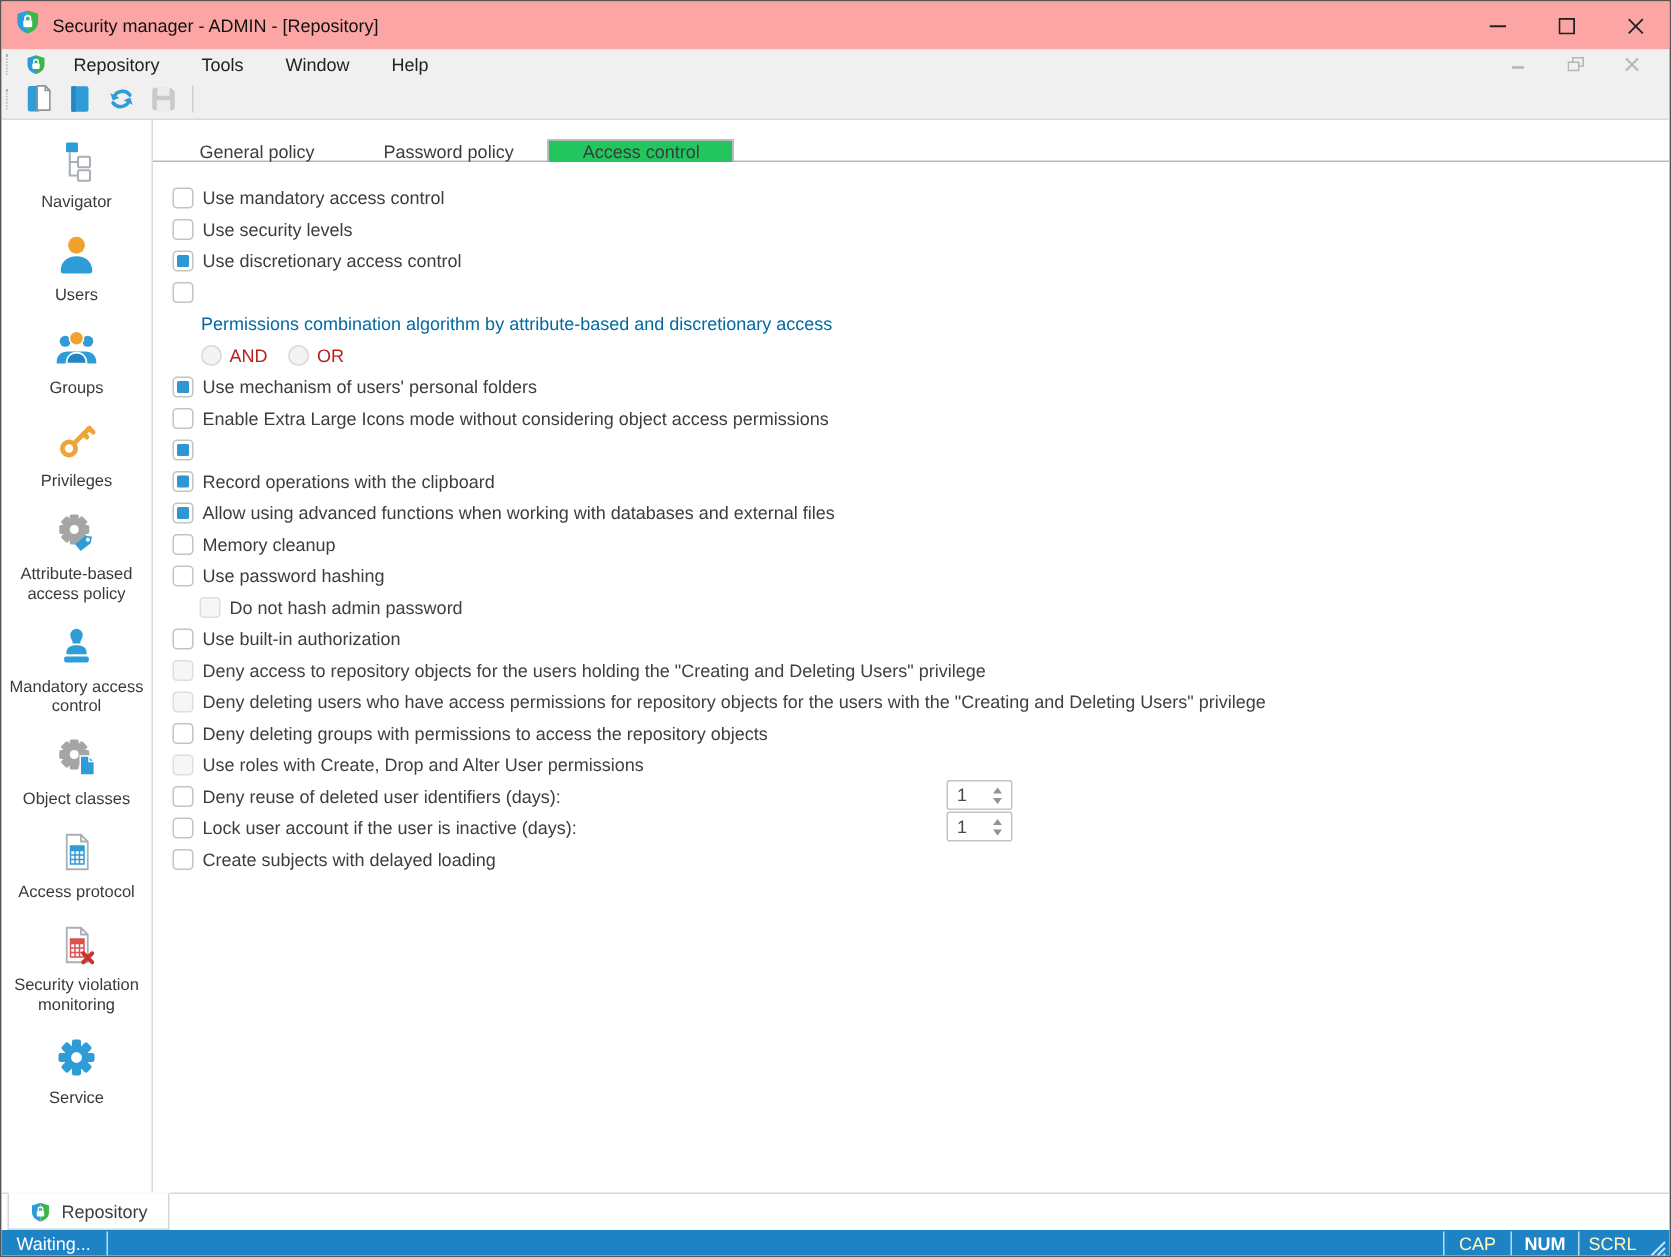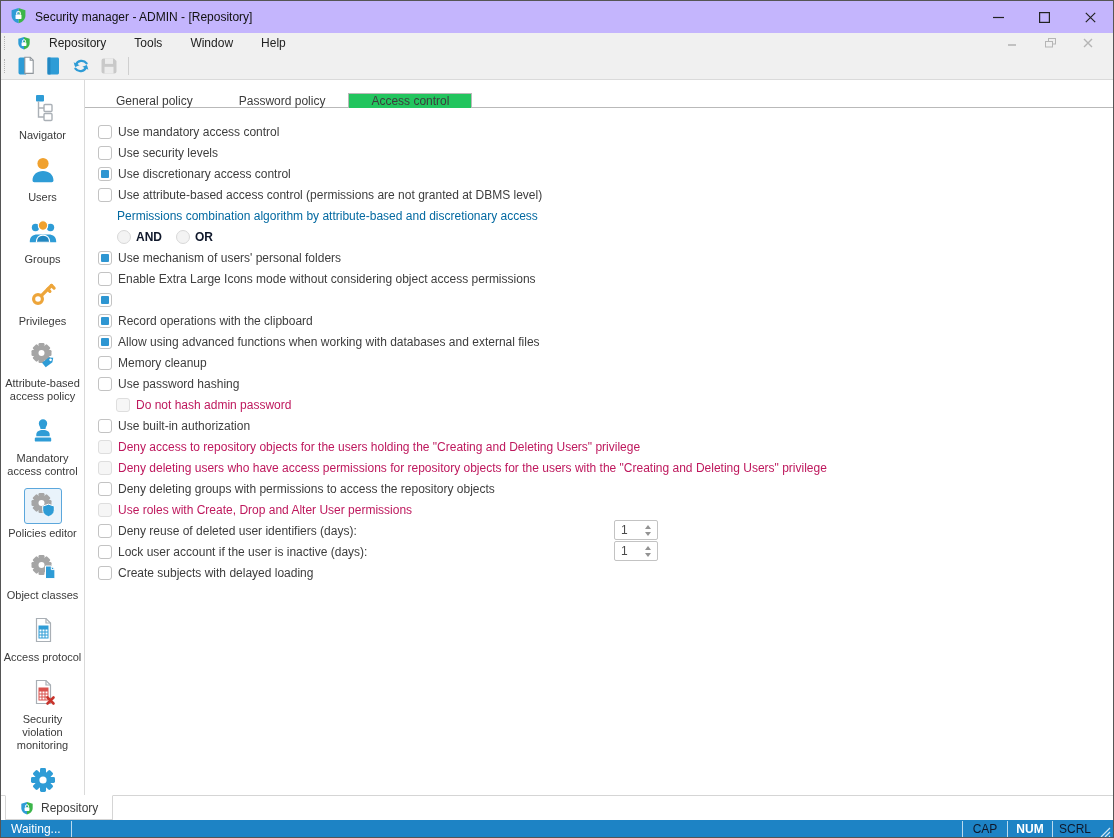--- a/index.html
+++ b/index.html
@@ -1,81 +1,81 @@
 <!DOCTYPE html>
 <html><head>
 <meta charset="utf-8">
 <style>
   * { margin:0; padding:0; box-sizing:border-box; }
   html,body { background:#e8e8e8; font-family:"Liberation Sans","DejaVu Sans",sans-serif; }
   .window{ width:1114px; height:838px; background:#fff; border:1px solid #555;
            display:flex; flex-direction:column; overflow:hidden; }
 
   
-  .titlebar{ height:32px; background:#c4b5fd; display:flex; align-items:center; padding-left:9px; flex:none; }
+  .titlebar{ height:32px; background:#fca5a5; display:flex; align-items:center; padding-left:9px; flex:none; }
   .titlebar .ttl{ font-size:12px; color:#111; margin-left:8px; }
   .win-btns{ margin-left:auto; display:flex; height:100%; }
   .win-btn{ width:46px; height:100%; display:flex; align-items:center; justify-content:center; background:transparent; border:none; }
 
   
   .menubar{ height:20px; background:#f0f0f0; display:flex; align-items:center; padding-left:3px; flex:none; }
   .grip{ width:5px; height:14px; border-left:1px dotted #b3b3b3; margin-right:3px; }
   .menubar .mi{ font-size:12px; color:#222; padding:0 14px; height:100%; display:flex; align-items:center; }
   .mdi-btns{ margin-left:auto; display:flex; align-items:center; margin-right:14px; gap:16px; }
   .mdi-btn{ width:22px; height:16px; display:flex; align-items:center; justify-content:center; background:transparent; border:none; }
 
   
   .toolbar{ height:27px; background:#f0f0f0; border-bottom:1px solid #dadada; display:flex; align-items:center; padding-left:3px; flex:none; }
   .tb-btn{ width:26px; height:24px; display:flex; align-items:center; justify-content:center; background:transparent; border:none; margin-right:2px; }
   .tb-sep{ width:1px; height:18px; background:#cfcfcf; margin:0 4px; }
 
   
   .body{ flex:1; display:flex; min-height:0; background:#fff; }
-  .sidebar{ width:84px; flex:none; border-right:1px solid #dadada; padding-top:6px; overflow:hidden; }
+  .sidebar{ width:101px; flex:none; border-right:1px solid #dadada; padding-top:6px; overflow:hidden; }
   .side-item{ display:flex; flex-direction:column; align-items:center; padding:4px 2px 6px; cursor:default; }
   .icon-box{ width:38px; height:36px; display:flex; align-items:center; justify-content:center; border:1px solid transparent; border-radius:3px; }
   .side-item.selected .icon-box{ background:#e9f3fb; border-color:#5ba7dc; }
   .side-lbl{ font-size:11px; color:#3a3a3a; text-align:center; line-height:13px; margin-top:3px; max-width:96px; }
 
   
   .content{ flex:1; display:flex; flex-direction:column; min-width:0; }
   .tabbar{ display:flex; align-items:flex-end; height:22px; margin-top:6px; padding-left:8px; border-bottom:1px solid #b9b9b9; flex:none; }
   .tab{ padding:0 22px; font-size:12px; color:#3c3c3c; display:flex; align-items:center;
         border:1px solid transparent; border-bottom:none; margin-bottom:-1px; background:transparent; }
   .tab.active{ background:#22c55e; border-color:#b9b9b9; }
 
   
   .rows{ padding:13px 0 0 13px; }
   .row{ height:21px; display:flex; align-items:center; position:relative; font-size:12px; color:#3d3d3d; }
   .cb{ width:14px; height:14px; flex:none; border:1px solid #c3c3c3; border-radius:3px; background:#fff; margin-right:6px; position:relative; }
   .cb.checked::after{ content:""; position:absolute; left:2px; top:2px; right:2px; bottom:2px; background:#2e96d2; border-radius:1px; }
-  .row.disabled{ color:#be185d; }
+  .row.disabled{ color:#404040; }
   .row.disabled .cb{ border-color:#dedede; background:#f6f6f6; }
   .row.indent{ padding-left:18px; }
   .sub-label{ padding-left:19px; color:#0369a1; }
-  .radio-row{ padding-left:19px; color:#0f172a;font-weight:bold; }
+  .radio-row{ padding-left:19px; color:#b91c1c; }
   .radio{ width:14px; height:14px; border-radius:50%; border:1px solid #d8d8d8; background:#f3f3f3; margin-right:5px; flex:none; }
   .radio-opt{ display:flex; align-items:center; margin-right:14px; }
   .spin{ position:absolute; left:516px; top:0; width:44px; height:20px; border:1px solid #c3c3c3; border-radius:2px; background:#fff; display:flex; align-items:center; }
   .spin input{ border:none; outline:none; width:26px; padding-left:6px; font-size:12px; color:#4a4a4a; background:transparent; font-family:inherit; }
   .arrows{ width:14px; display:flex; flex-direction:column; align-items:center; justify-content:center; gap:3px; }
   .arr-up{ width:0; height:0; border-left:3.5px solid transparent; border-right:3.5px solid transparent; border-bottom:4px solid #939393; }
   .arr-down{ width:0; height:0; border-left:3.5px solid transparent; border-right:3.5px solid transparent; border-top:4px solid #939393; }
 
   
   .bottom-tabs{ height:25px; flex:none; background:#fff; border-top:1px solid #d5d5d5; display:flex; padding-left:4px; }
   .bottom-tab{ display:flex; align-items:center; gap:7px; padding:0 14px; font-size:12px; color:#3d3d3d;
                background:#fff; border:1px solid #d5d5d5; border-top:1px solid #fff; margin-top:-1px; }
 
   
   .statusbar{ height:17px; flex:none; background:#1d83c5; color:#fff; display:flex; align-items:center; font-size:12px; }
   .sb-left{ padding:0 10px; min-width:62px; }
   .sb-div{ width:1px; height:16px; background:rgba(255,255,255,.7); }
   .sb-spacer{ flex:1; }
-  .sb-cell{ width:44px; text-align:center; color:#0f172a; }
+  .sb-cell{ width:44px; text-align:center; color:#fef9c3; }
   .sb-cell.active{ color:#fff; font-weight:bold; }
   .sb-grip{ width:16px; height:23px; display:flex; align-items:flex-end; justify-content:flex-end; padding:2px; }
 </style>
 </head>
 <body>
 
 <div class="window">
 
   <div class="titlebar">
     <span>
@@ -251,48 +251,32 @@
         <span class="icon-box">
             <svg width="32" height="32" viewBox="0 0 32 32">
           <path fill="#2e9cd6" d="M16 4.2 a4.2 4.2 0 0 1 4.2 4.2 c0 2.3-1.7 3.3-1.7 5.6 h-5 c0-2.3-1.7-3.3-1.7-5.6 a4.2 4.2 0 0 1 4.2-4.2 z"></path>
           <path fill="#2e9cd6" d="M9.3 19.8 c0-3.1 2.6-4.7 6.7-4.7 s6.7 1.6 6.7 4.7 v1.4 h-13.4 z"></path>
           <rect x="7.8" y="22.6" width="16.4" height="4" rx="1.2" fill="#2e9cd6"></rect>
         </svg>
           </span>
         <span class="side-lbl">Mandatory access control</span>
       </div>
 
-      <div class="side-item selected">
+
+      <div class="side-item">
         <span class="icon-box">
             <svg width="32" height="32" viewBox="0 0 32 32">
           <g fill="#a5a5a5">
             <rect x="11.5" y="3" width="6" height="20" rx="1.2"></rect>
             <rect x="11.5" y="3" width="6" height="20" rx="1.2" transform="rotate(45 14.5 13)"></rect>
             <rect x="11.5" y="3" width="6" height="20" rx="1.2" transform="rotate(90 14.5 13)"></rect>
             <rect x="11.5" y="3" width="6" height="20" rx="1.2" transform="rotate(135 14.5 13)"></rect>
             <circle cx="14.5" cy="13" r="6.8"></circle>
           </g>
           <circle cx="14.5" cy="13" r="3" fill="#fff"></circle>
-          <path d="M21.5 14.2 l5.8 1.9 v4.1 c0 3.3-2.4 5.4-5.8 6.5 c-3.4-1.1-5.8-3.2-5.8-6.5 v-4.1 z" fill="#2e9cd6" stroke="#fff" stroke-width="1"></path>
-        </svg>
-          </span>
-        <span class="side-lbl">Policies editor</span>
-      </div>
-
-      <div class="side-item">
-        <span class="icon-box">
-            <svg width="32" height="32" viewBox="0 0 32 32">
-          <g fill="#a5a5a5">
-            <rect x="11.5" y="3" width="6" height="20" rx="1.2"></rect>
-            <rect x="11.5" y="3" width="6" height="20" rx="1.2" transform="rotate(45 14.5 13)"></rect>
-            <rect x="11.5" y="3" width="6" height="20" rx="1.2" transform="rotate(90 14.5 13)"></rect>
-            <rect x="11.5" y="3" width="6" height="20" rx="1.2" transform="rotate(135 14.5 13)"></rect>
-            <circle cx="14.5" cy="13" r="6.8"></circle>
-          </g>
-          <circle cx="14.5" cy="13" r="3" fill="#fff"></circle>
           <path d="M18.5 14 h5.8 l3.6 3.6 v9 h-9.4 z" fill="#2e9cd6" stroke="#fff" stroke-width="1"></path>
           <path d="M24.3 14 v3.6 h3.6" fill="none" stroke="#fff" stroke-width="1"></path>
         </svg>
           </span>
         <span class="side-lbl">Object classes</span>
       </div>
 
       <div class="side-item">
         <span class="icon-box">
             <svg width="32" height="32" viewBox="0 0 32 32">
@@ -358,21 +342,20 @@
         <div class="row">
           <span class="cb"></span>
           <span>Use security levels</span>
         </div>
         <div class="row">
           <span class="cb checked"></span>
           <span>Use discretionary access control</span>
         </div>
         <div class="row">
           <span class="cb"></span>
-          <span>Use attribute-based access control (permissions are not granted at DBMS level)</span>
         </div>
 
         <div class="row sub-label">
           <span>Permissions combination algorithm by attribute-based and discretionary access</span>
         </div>
         <div class="row radio-row">
           <span class="radio-opt">
             <span class="radio"></span>
             <span>AND</span>
           </span>

